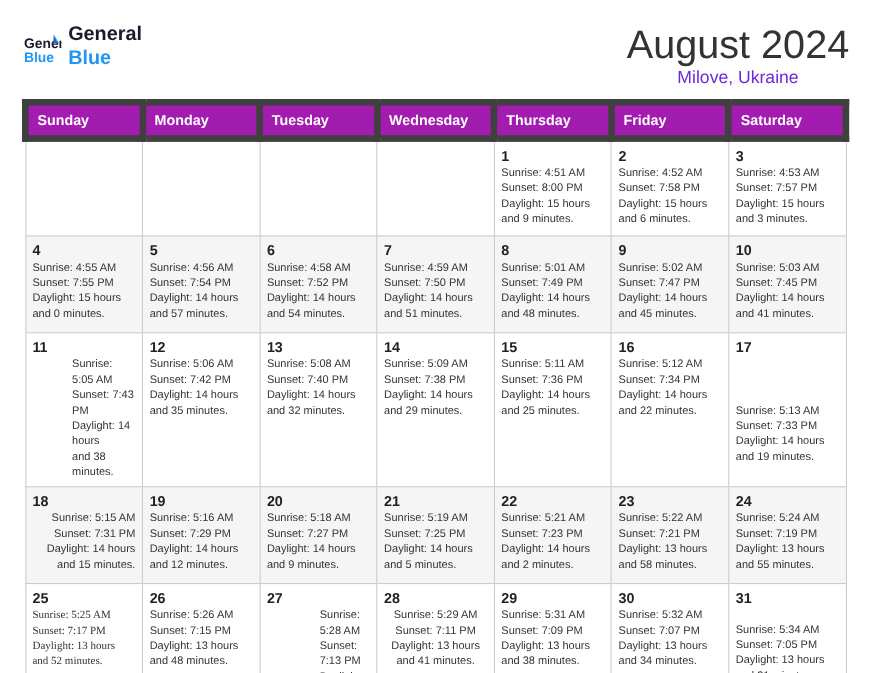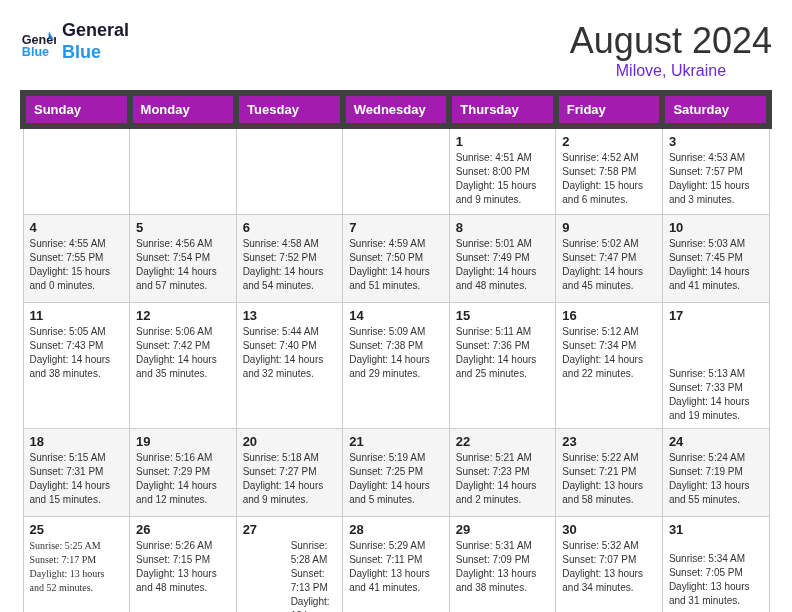--- a/index.html
+++ b/index.html
@@ -192,35 +192,35 @@
           <span class="day-number">10</span>
           <div class="day-info" style="white-space: pre-line;">Sunrise: 5:03 AM
 Sunset: 7:45 PM
 Daylight: 14 hours
 and 41 minutes.</div>
         </td>
       </tr>
       <tr>
         <td>
           <span class="day-number">11</span>
-          <div class="day-info" style="white-space: pre-line;">Sunrise: 5:05 AM
+          <div class="day-info" style="white-space: pre-line; margin-left: 36px;">Sunrise: 5:05 AM
 Sunset: 7:43 PM
 Daylight: 14 hours
 and 38 minutes.</div>
         </td>
         <td>
           <span class="day-number">12</span>
           <div class="day-info" style="white-space: pre-line;">Sunrise: 5:06 AM
 Sunset: 7:42 PM
 Daylight: 14 hours
 and 35 minutes.</div>
         </td>
         <td>
           <span class="day-number">13</span>
-          <div class="day-info" style="white-space: pre-line;">Sunrise: 5:44 AM
+          <div class="day-info" style="white-space: pre-line;">Sunrise: 5:08 AM
 Sunset: 7:40 PM
 Daylight: 14 hours
 and 32 minutes.</div>
         </td>
         <td>
           <span class="day-number">14</span>
           <div class="day-info" style="white-space: pre-line;">Sunrise: 5:09 AM
 Sunset: 7:38 PM
 Daylight: 14 hours
 and 29 minutes.</div>
@@ -243,21 +243,21 @@
           <span class="day-number">17</span>
           <div class="day-info" style="white-space: pre-line; margin-top: 44px;">Sunrise: 5:13 AM
 Sunset: 7:33 PM
 Daylight: 14 hours
 and 19 minutes.</div>
         </td>
       </tr>
       <tr>
         <td>
           <span class="day-number">18</span>
-          <div class="day-info" style="white-space: pre-line;">Sunrise: 5:15 AM
+          <div class="day-info" style="white-space: pre-line; text-align: right;">Sunrise: 5:15 AM
 Sunset: 7:31 PM
 Daylight: 14 hours
 and 15 minutes.</div>
         </td>
         <td>
           <span class="day-number">19</span>
           <div class="day-info" style="white-space: pre-line;">Sunrise: 5:16 AM
 Sunset: 7:29 PM
 Daylight: 14 hours
 and 12 minutes.</div>
@@ -315,21 +315,21 @@
         </td>
         <td>
           <span class="day-number">27</span>
           <div class="day-info" style="white-space: pre-line; margin-left: 48px;">Sunrise: 5:28 AM
 Sunset: 7:13 PM
 Daylight: 13 hours
 and 45 minutes.</div>
         </td>
         <td>
           <span class="day-number">28</span>
-          <div class="day-info" style="white-space: pre-line;">Sunrise: 5:29 AM
+          <div class="day-info" style="white-space: pre-line; text-align: center;">Sunrise: 5:29 AM
 Sunset: 7:11 PM
 Daylight: 13 hours
 and 41 minutes.</div>
         </td>
         <td>
           <span class="day-number">29</span>
           <div class="day-info" style="white-space: pre-line;">Sunrise: 5:31 AM
 Sunset: 7:09 PM
 Daylight: 13 hours
 and 38 minutes.</div>

